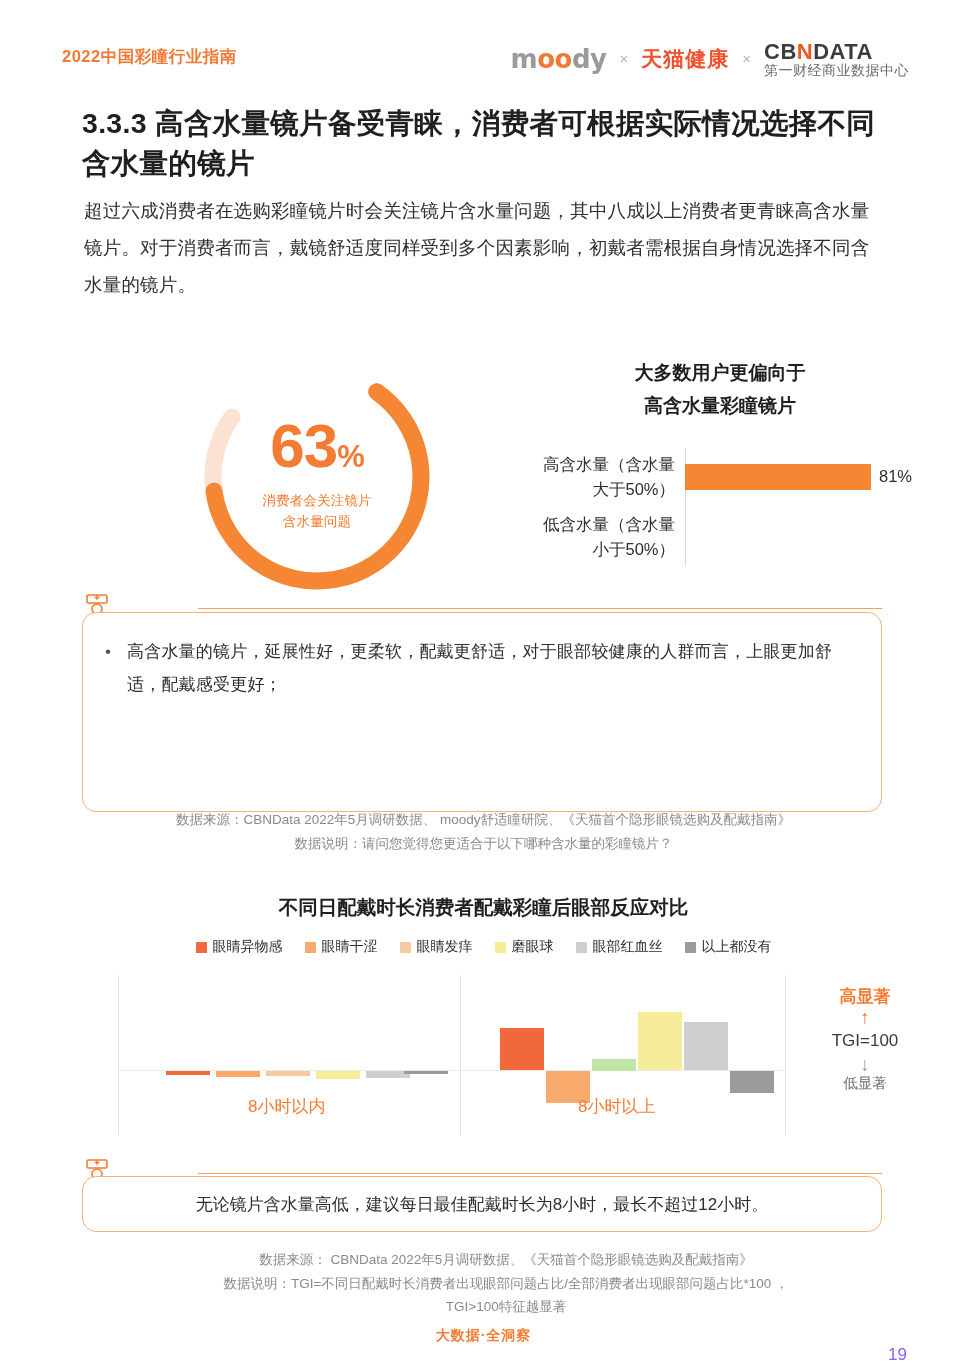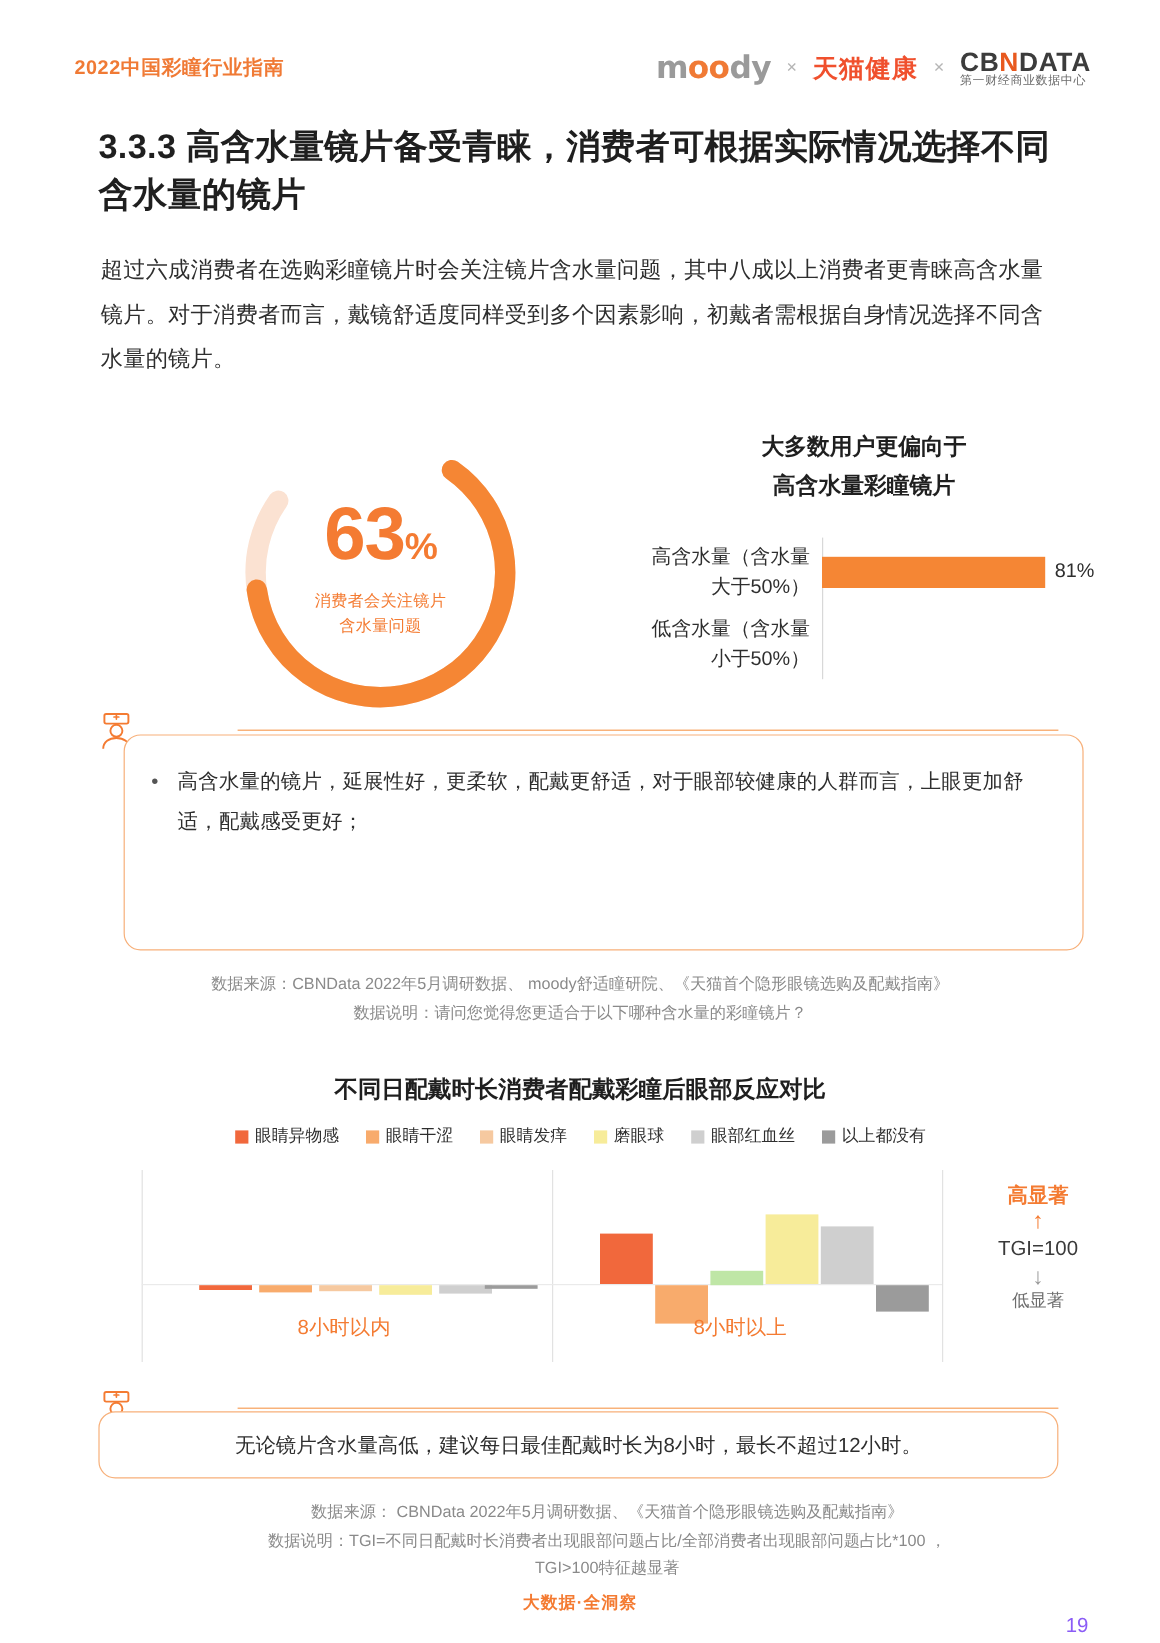--- a/index.html
+++ b/index.html
@@ -40,33 +40,33 @@
     letter-spacing: 1px;
   }
   .logo-cbn {
     line-height: 1.05;
   }
   .logo-cbn .top {
     font-size: 22px; font-weight: bold; color: #3c3c3c; letter-spacing: 0.5px;
   }
   .logo-cbn .top .n { color: #e8591f; }
   .logo-cbn .bot {
-    font-size: 10px; color: #6b6b6b; letter-spacing: 0.5px; 
+    font-size: 14px; color: #6b6b6b; letter-spacing: 0.5px; text-align: center;
   }
 
   
   .title {
     position: absolute; left: 82px; top: 103px; width: 810px;
     font-size: 28.5px; font-weight: bold; color: #1f1f1f;
     line-height: 1.42; letter-spacing: 0.3px;
   }
 
   
   .lead {
-    position: absolute; left: 84px; top: 206px; width: 800px;
+    position: absolute; left: 84px; top: 192px; width: 800px;
     font-size: 18.5px; color: #2e2e2e; line-height: 2.0;
     letter-spacing: 0.2px;
   }
 
   
   .donut-wrap {
     position: absolute; left: 192px; top: 352px; width: 250px; height: 250px;
   }
   .donut-ring {
     position: absolute; left: 0; top: 0; width: 250px; height: 250px;
@@ -257,21 +257,21 @@
   <svg class="tip-icon" viewBox="0 0 30 32">
     <rect x="5" y="2" width="20" height="8" rx="1.5" fill="none" stroke="#f47b32" stroke-width="1.6"></rect>
     <path d="M13 4.5h4M15 2.8v3.4" stroke="#f47b32" stroke-width="1.4" stroke-linecap="round"></path>
     <circle cx="15" cy="16" r="5" fill="none" stroke="#f47b32" stroke-width="1.6"></circle>
     <path d="M4 31c0-6 5-9 11-9s11 3 11 9" fill="none" stroke="#f47b32" stroke-width="1.6"></path>
   </svg>
   <div class="tip-title">小科普</div>
   <div class="tip-rule"></div>
 </div>
 
-<div class="tip-box" style="left:82px; top:612px; width:800px; height:180px; padding:22px 26px 0 14px;margin-left:21px;">
+<div class="tip-box" style="left:82px; top:612px; width:800px; height:200px; padding:22px 26px 0 14px;">
   <ul class="tip-list">
     <li>高含水量的镜片，延展性好，更柔软，配戴更舒适，对于眼部较健康的人群而言，上眼更加舒适，配戴感受更好；</li>
   </ul>
 </div>
 
 <div class="source" style="top:808px;">
   <div>数据来源：CBNData 2022年5月调研数据、 moody舒适瞳研院、《天猫首个隐形眼镜选购及配戴指南》</div>
   <div>数据说明：请问您觉得您更适合于以下哪种含水量的彩瞳镜片？</div>
 </div>
 

